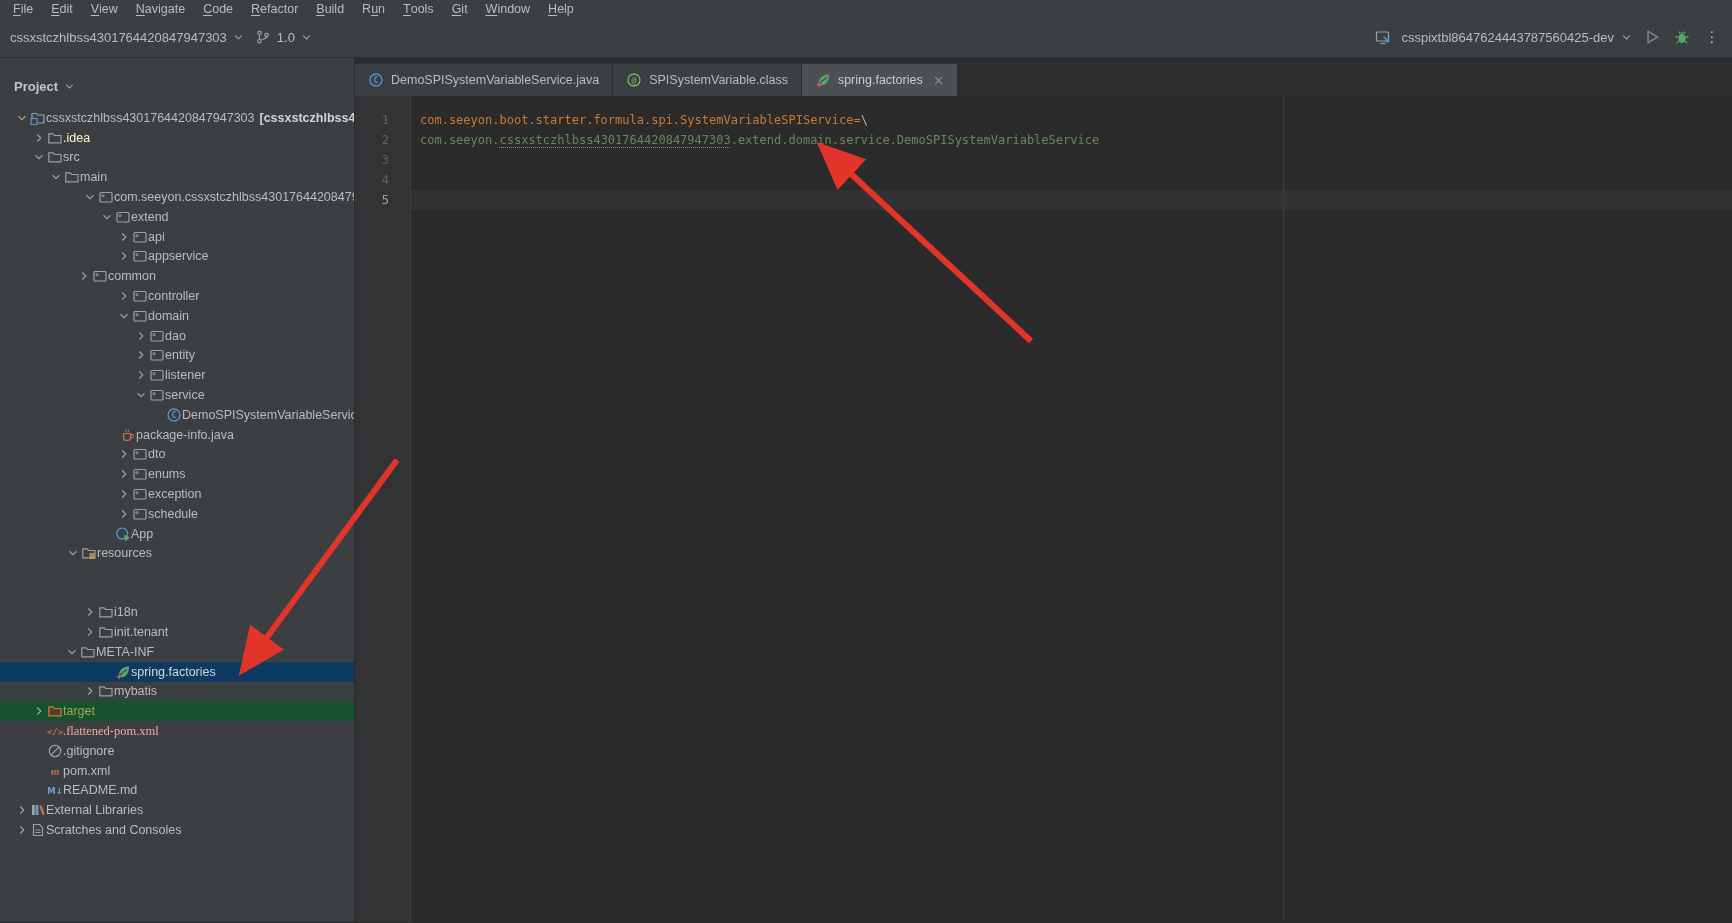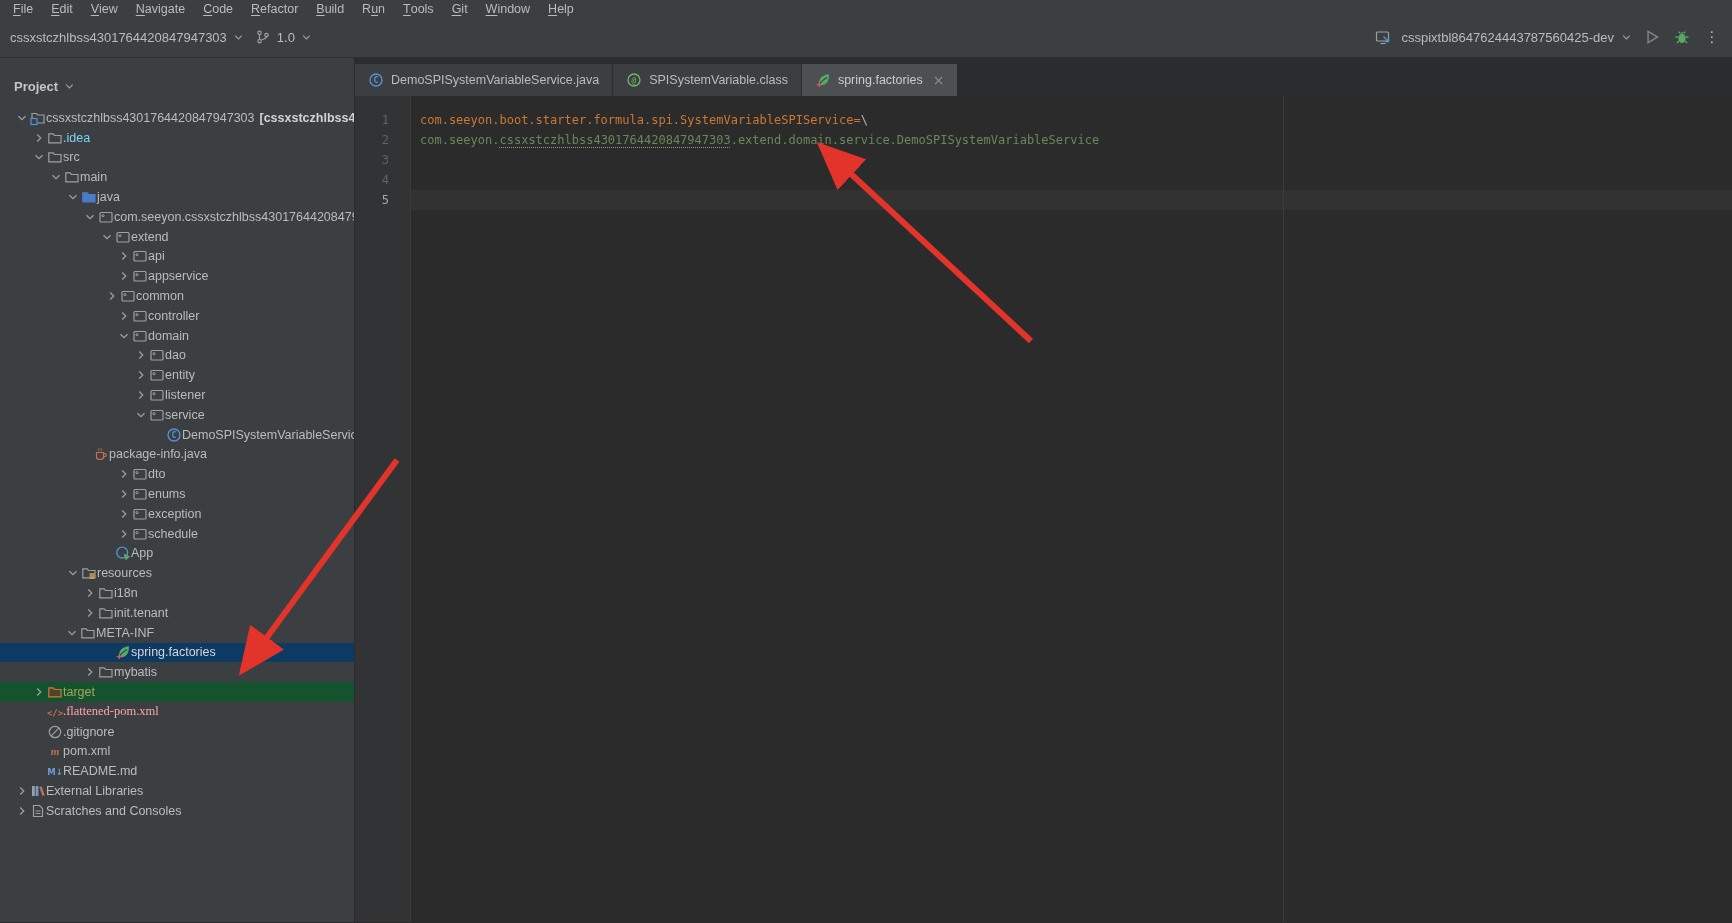--- a/index.html
+++ b/index.html
@@ -178,21 +178,21 @@
           <span class="chev">
             <svg width="14" height="14" viewBox="0 0 16 16" xmlns="http://www.w3.org/2000/svg">
               <path d="M6 4l4 4-4 4" fill="none" stroke="#9DA0A3" stroke-width="1.4"></path>
             </svg>
           </span>
           <span class="icn">
             <svg width="16" height="16" viewBox="0 0 16 16" xmlns="http://www.w3.org/2000/svg">
               <path d="M1.8 12.8V3.8h4.3l1.4 1.7H14v7.3z" fill="none" stroke="#9DA0A3" stroke-width="1.2"></path>
             </svg>
           </span>
-          <span style="color: #7dd3fc;">.idea</span>
+          <span style="color: #fef9c3;">.idea</span>
         </div>
         <div class="tree-row" style="padding-left: 31px;">
           <span class="chev">
             <svg width="14" height="14" viewBox="0 0 16 16" xmlns="http://www.w3.org/2000/svg">
               <path d="M4 6l4 4 4-4" fill="none" stroke="#9DA0A3" stroke-width="1.4"></path>
             </svg>
           </span>
           <span class="icn">
             <svg width="16" height="16" viewBox="0 0 16 16" xmlns="http://www.w3.org/2000/svg">
               <path d="M1.8 12.8V3.8h4.3l1.4 1.7H14v7.3z" fill="none" stroke="#9DA0A3" stroke-width="1.2"></path>
@@ -206,33 +206,20 @@
               <path d="M4 6l4 4 4-4" fill="none" stroke="#9DA0A3" stroke-width="1.4"></path>
             </svg>
           </span>
           <span class="icn">
             <svg width="16" height="16" viewBox="0 0 16 16" xmlns="http://www.w3.org/2000/svg">
               <path d="M1.8 12.8V3.8h4.3l1.4 1.7H14v7.3z" fill="none" stroke="#9DA0A3" stroke-width="1.2"></path>
             </svg>
           </span>
           <span>main</span>
         </div>
-        <div class="tree-row" style="padding-left: 65px;">
-          <span class="chev">
-            <svg width="14" height="14" viewBox="0 0 16 16" xmlns="http://www.w3.org/2000/svg">
-              <path d="M4 6l4 4 4-4" fill="none" stroke="#9DA0A3" stroke-width="1.4"></path>
-            </svg>
-          </span>
-          <span class="icn">
-            <svg width="16" height="16" viewBox="0 0 16 16" xmlns="http://www.w3.org/2000/svg">
-              <path d="M1.8 12.8V3.8h4.3l1.4 1.7H14v7.3z" fill="#4A7BC9" stroke="#4A7BC9" stroke-width="1.2"></path>
-            </svg>
-          </span>
-          <span>java</span>
-        </div>
         <div class="tree-row" style="padding-left: 82px;">
           <span class="chev">
             <svg width="14" height="14" viewBox="0 0 16 16" xmlns="http://www.w3.org/2000/svg">
               <path d="M4 6l4 4 4-4" fill="none" stroke="#9DA0A3" stroke-width="1.4"></path>
             </svg>
           </span>
           <span class="icn">
             <svg width="16" height="16" viewBox="0 0 16 16" xmlns="http://www.w3.org/2000/svg">
               <rect x="2" y="3.5" width="12" height="9.5" rx="1" fill="none" stroke="#9DA0A3" stroke-width="1.2"></rect>
               <circle cx="5" cy="6.7" r="1.1" fill="none" stroke="#9DA0A3" stroke-width="1"></circle>
@@ -275,21 +262,21 @@
             </svg>
           </span>
           <span class="icn">
             <svg width="16" height="16" viewBox="0 0 16 16" xmlns="http://www.w3.org/2000/svg">
               <rect x="2" y="3.5" width="12" height="9.5" rx="1" fill="none" stroke="#9DA0A3" stroke-width="1.2"></rect>
               <circle cx="5" cy="6.7" r="1.1" fill="none" stroke="#9DA0A3" stroke-width="1"></circle>
             </svg>
           </span>
           <span>appservice</span>
         </div>
-        <div class="tree-row" style="padding-left: 104px;">
+        <div class="tree-row" style="padding-left: 76px;">
           <span class="chev">
             <svg width="14" height="14" viewBox="0 0 16 16" xmlns="http://www.w3.org/2000/svg">
               <path d="M6 4l4 4-4 4" fill="none" stroke="#9DA0A3" stroke-width="1.4"></path>
             </svg>
           </span>
           <span class="icn">
             <svg width="16" height="16" viewBox="0 0 16 16" xmlns="http://www.w3.org/2000/svg">
               <rect x="2" y="3.5" width="12" height="9.5" rx="1" fill="none" stroke="#9DA0A3" stroke-width="1.2"></rect>
               <circle cx="5" cy="6.7" r="1.1" fill="none" stroke="#9DA0A3" stroke-width="1"></circle>
             </svg>
@@ -383,21 +370,21 @@
         <div class="tree-row" style="padding-left: 150px;">
           <span class="chev"></span>
           <span class="icn">
             <svg width="16" height="16" viewBox="0 0 16 16" xmlns="http://www.w3.org/2000/svg">
               <circle cx="8" cy="8" r="6" fill="none" stroke="#5693D6" stroke-width="1.3"></circle>
               <text x="8" y="11" font-size="8" text-anchor="middle" fill="#5693D6" font-family="DejaVu Sans Mono, monospace" font-weight="bold">C</text>
             </svg>
           </span>
           <span>DemoSPISystemVariableService</span>
         </div>
-        <div class="tree-row" style="padding-left: 77px;">
+        <div class="tree-row" style="padding-left: 104px;">
           <span class="chev"></span>
           <span class="icn">
             <svg width="16" height="16" viewBox="0 0 16 16" xmlns="http://www.w3.org/2000/svg">
               <path d="M3.5 6.5h7v4.3a2.6 2.6 0 0 1-2.6 2.6H6.1a2.6 2.6 0 0 1-2.6-2.6z" fill="none" stroke="#C4704F" stroke-width="1.2"></path>
               <path d="M10.5 7.6h1.4a1.5 1.5 0 0 1 0 3h-1.4" fill="none" stroke="#C4704F" stroke-width="1.1"></path>
               <path d="M5.8 2.3c-.7 1 .7 1.4 0 2.6M8.3 2.3c-.7 1 .7 1.4 0 2.6" fill="none" stroke="#C4704F" stroke-width="1"></path>
             </svg>
           </span>
           <span>package-info.java</span>
         </div>
@@ -474,21 +461,21 @@
             </svg>
           </span>
           <span class="icn">
             <svg width="16" height="16" viewBox="0 0 16 16" xmlns="http://www.w3.org/2000/svg">
               <path d="M1.8 12.8V3.8h4.3l1.4 1.7H14v7.3z" fill="none" stroke="#9DA0A3" stroke-width="1.2"></path>
               <path d="M8.5 9h5M8.5 11h5M8.5 13h5" stroke="#D9A343" stroke-width="1.3"></path>
             </svg>
           </span>
           <span>resources</span>
         </div>
-        <div class="tree-row" style="padding-left: 82px;">
+        <div class="tree-row" style="padding-left: 82px; margin-top: 39px;">
           <span class="chev">
             <svg width="14" height="14" viewBox="0 0 16 16" xmlns="http://www.w3.org/2000/svg">
               <path d="M6 4l4 4-4 4" fill="none" stroke="#9DA0A3" stroke-width="1.4"></path>
             </svg>
           </span>
           <span class="icn">
             <svg width="16" height="16" viewBox="0 0 16 16" xmlns="http://www.w3.org/2000/svg">
               <path d="M1.8 12.8V3.8h4.3l1.4 1.7H14v7.3z" fill="none" stroke="#9DA0A3" stroke-width="1.2"></path>
             </svg>
           </span>

